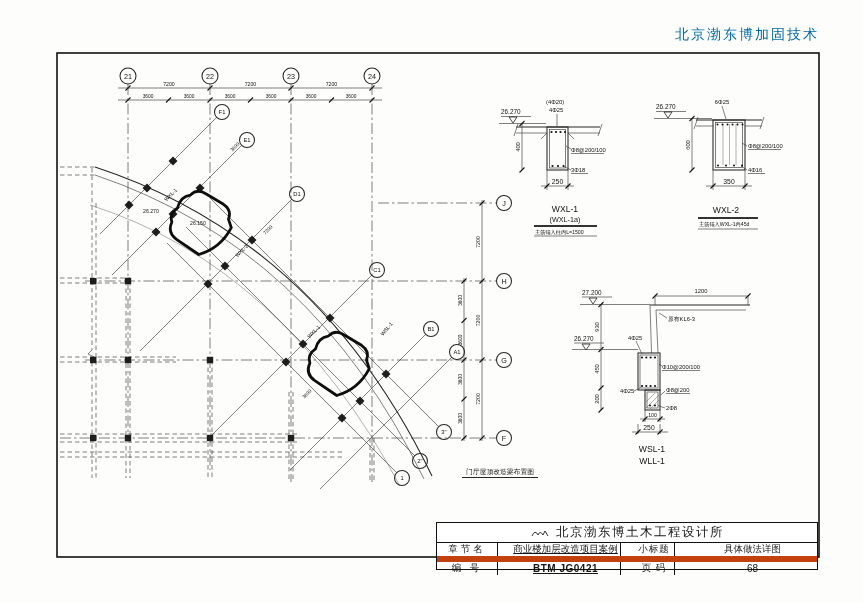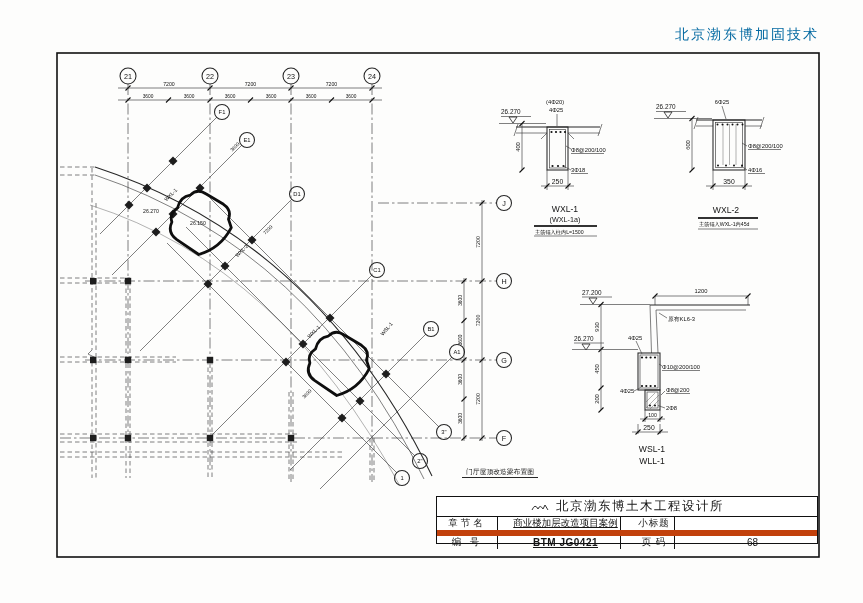--- a/index.html
+++ b/index.html
@@ -19,21 +19,21 @@
   svg .tick{stroke:#111;stroke-width:1.1}
   svg .col{fill:#1d1d1d;stroke:none}
   svg .tri{fill:none;stroke:#222;stroke-width:.8}
   svg .bar{fill:#111;stroke:none}
   svg .rule{stroke:#333;stroke-width:2}
   svg text{fill:#141414;font-family:"Liberation Sans",sans-serif}
   .t45{font-size:4.8px}.t5{font-size:5.2px}.t55{font-size:5.8px}
   .t6{font-size:6.4px}.t65{font-size:6.8px}.t7{font-size:7.2px}.t8{font-size:8.6px}
   .mid{text-anchor:middle}
   
-  .tb{position:absolute;left:436px;top:496px;width:382px;height:48px;
+  .tb{position:absolute;left:436px;top:522px;width:382px;height:48px;
       border:1.6px solid #111;box-sizing:border-box;display:flex;flex-direction:column;background:#fff;}
   .tb-company{flex:0 0 19px;border-bottom:1px solid #111;display:flex;align-items:center;
       justify-content:center;font-family:"Liberation Serif",serif;font-size:12.5px;letter-spacing:1.5px;}
   .tb-logo{display:inline-flex;margin-right:6px;}
   .tb-row{flex:1;display:flex;align-items:stretch;font-size:9.5px;gap:13px;}
   .tb-row + .tb-row{border-top:6px solid #c2410c;}
   .tb-row .c{display:flex;align-items:center;justify-content:center;box-sizing:border-box;}
   .tb-row .c.b{border-right:1px solid #111;}
   .c.k{width:61px;letter-spacing:3px;}
   .c.v1{width:110px;text-decoration:underline;}
@@ -419,20 +419,21 @@
       <svg width="20" height="12" viewBox="0 0 20 12">
           <path d="M2,9 Q5,2 8,8 Q10,3 13,8 L15,4 L18,9" stroke="#333" stroke-width="1" fill="none"></path>
         </svg>
     </span>
     <span>北京渤东博土木工程设计所</span>
   </div>
   <div class="tb-row">
     <div class="c k b">章节名</div>
     <div class="c v1 b">商业楼加层改造项目案例</div>
     <div class="c k2 b">小标题</div>
+    <div class="c v2">具体做法详图</div>
   </div>
   <div class="tb-row">
     <div class="c k b">编 号</div>
     <div class="c v1 b num">BTM JG0421</div>
     <div class="c k2 b">页 码</div>
     <div class="c v2 pg">68</div>
   </div>
 </div>
 
 </body></html>

